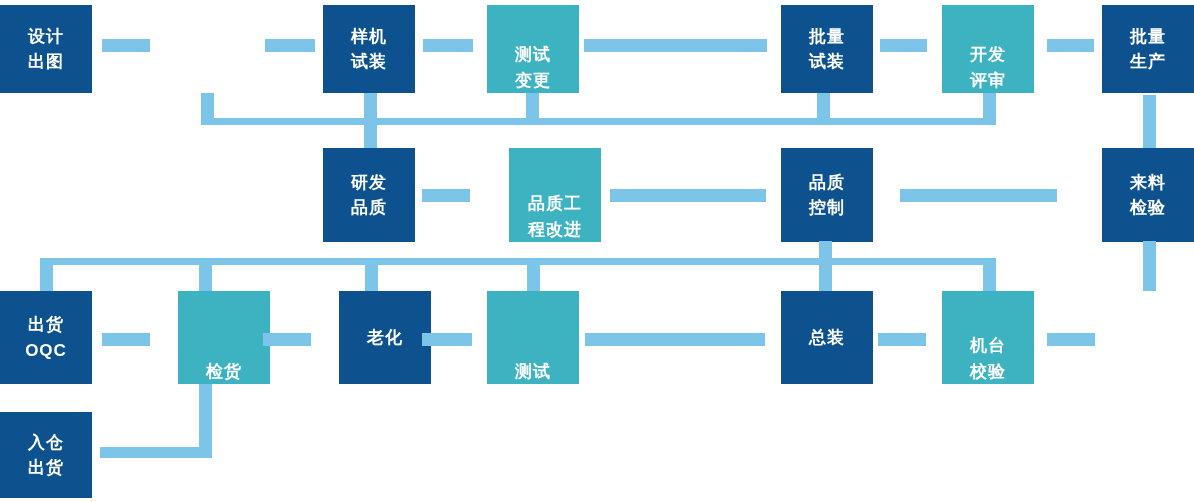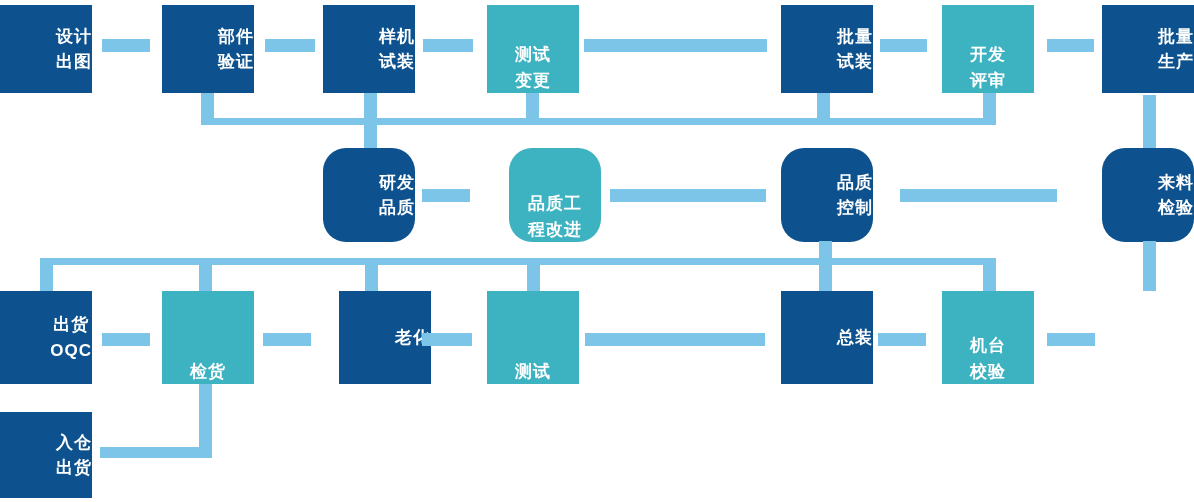--- a/index.html
+++ b/index.html
@@ -13,37 +13,35 @@
   .box{
     position:absolute;
     width:92px;
     display:flex;align-items:center;justify-content:center;
     text-align:center;
     color:var(--text,#fff);
     font-size:17px;font-weight:bold;line-height:1.5;
     white-space:pre-line;
     letter-spacing:1px;
   }
-  .dark{background:var(--box-dark,#0d528e);justify-content:flex-end;}
+  .dark{background:var(--box-dark,#0d528e);}
   .teal{background:var(--box-teal,#3db2c0);align-items:flex-end;}
   .r1{top:5px;height:88px;}
-  .r2{top:148px;height:94px;border-radius:23px;}
+  .r2{top:148px;height:94px;}
   .r3{top:291px;height:93px;}
   .r4{top:412px;height:86px;}
   .conn{position:absolute;background:var(--connector,#7cc5e9);}
 </style>
 </head>
 <body>
 
 <div id="canvas" style="--box-dark: #0d528e; --box-teal: #3db2c0; --connector: #7cc5e9; --text: #ffffff;">
 
   <div class="box dark r1" style="left:0px"><span>设计
 出图</span></div>
-  <div class="box dark r1" style="left:162px"><span>部件
-验证</span></div>
   <div class="box dark r1" style="left:323px"><span>样机
 试装</span></div>
   <div class="box teal r1" style="left:487px"><span>测试
 变更</span></div>
   <div class="box dark r1" style="left:781px"><span>批量
 试装</span></div>
   <div class="box teal r1" style="left:942px"><span>开发
 评审</span></div>
   <div class="box dark r1" style="left:1102px"><span>批量
 生产</span></div>
@@ -52,21 +50,21 @@
 品质</span></div>
   <div class="box teal r2" style="left:509px"><span>品质工
 程改进</span></div>
   <div class="box dark r2" style="left:781px"><span>品质
 控制</span></div>
   <div class="box dark r2" style="left:1102px"><span>来料
 检验</span></div>
 
   <div class="box dark r3" style="left:0px"><span>出货
 OQC</span></div>
-  <div class="box teal r3" style="left:162px"><span>检货</span></div>
+  <div class="box teal r3" style="left:178px"><span>检货</span></div>
   <div class="box dark r3" style="left:339px"><span>老化</span></div>
   <div class="box teal r3" style="left:487px"><span>测试</span></div>
   <div class="box dark r3" style="left:781px"><span>总装</span></div>
   <div class="box teal r3" style="left:942px"><span>机台
 校验</span></div>
 
   <div class="box dark r4" style="left:0px"><span>入仓
 出货</span></div>
 
   <div class="conn" style="left:102px;top:39px;width:48px;height:13px"></div>

